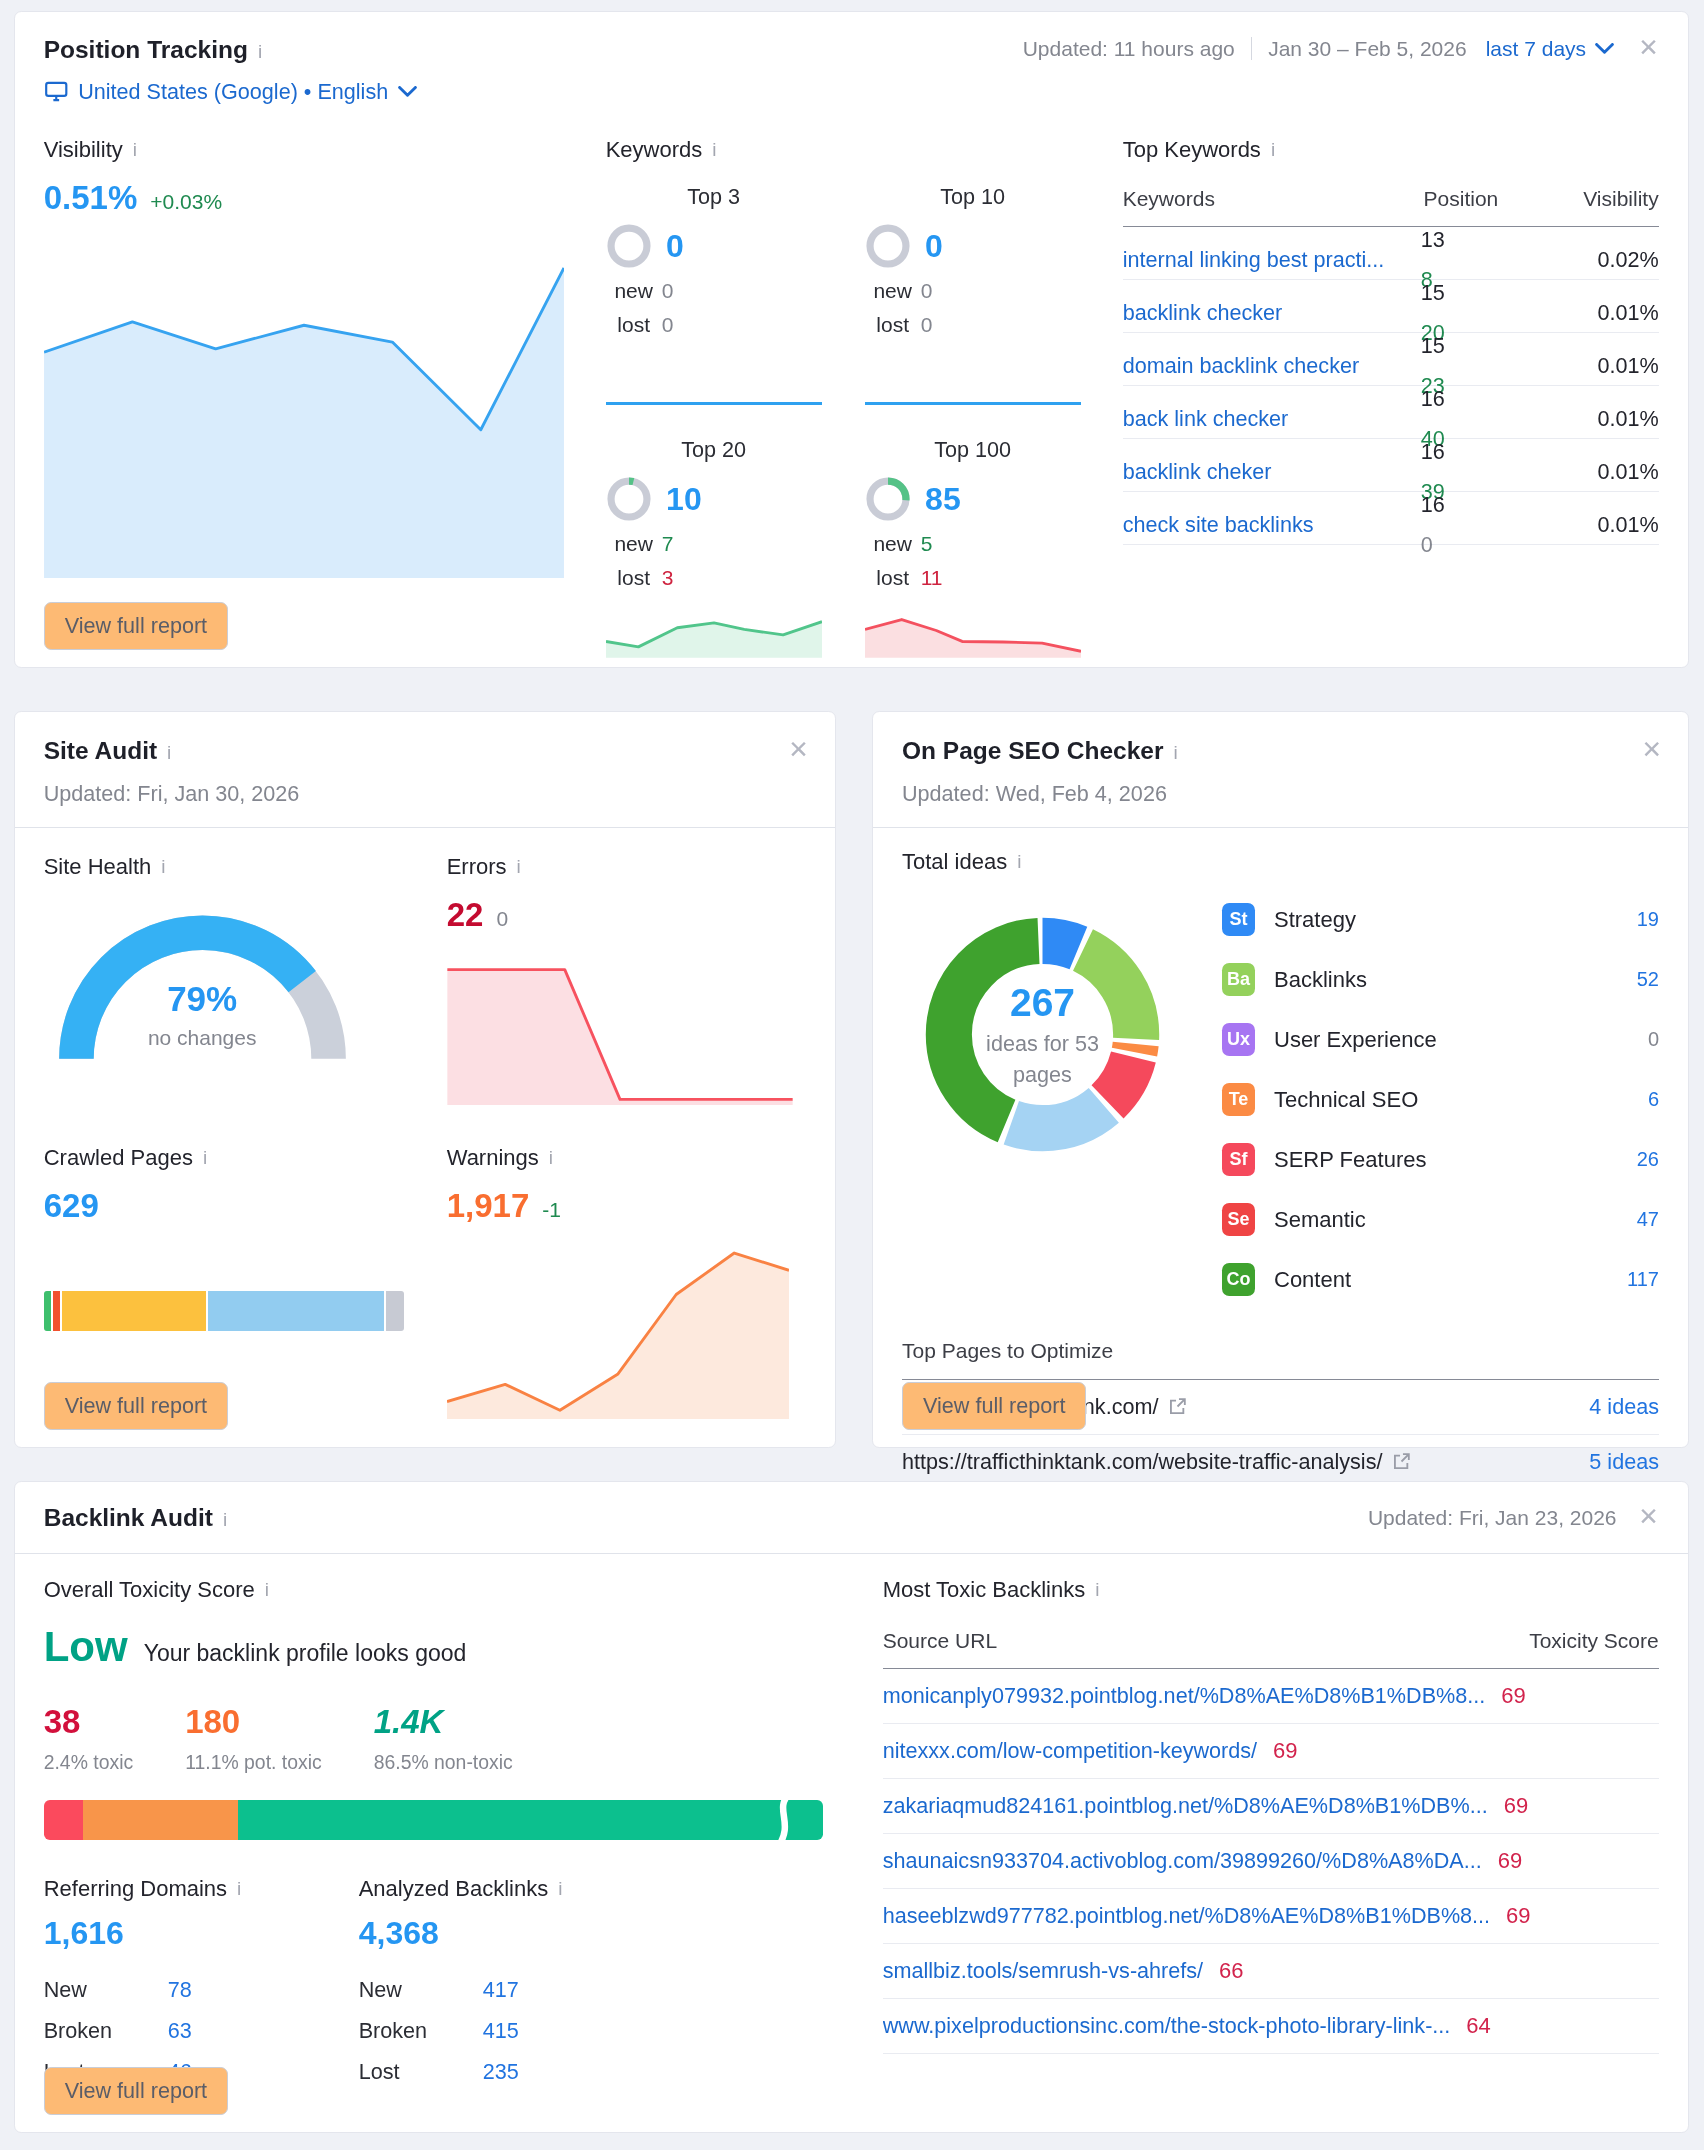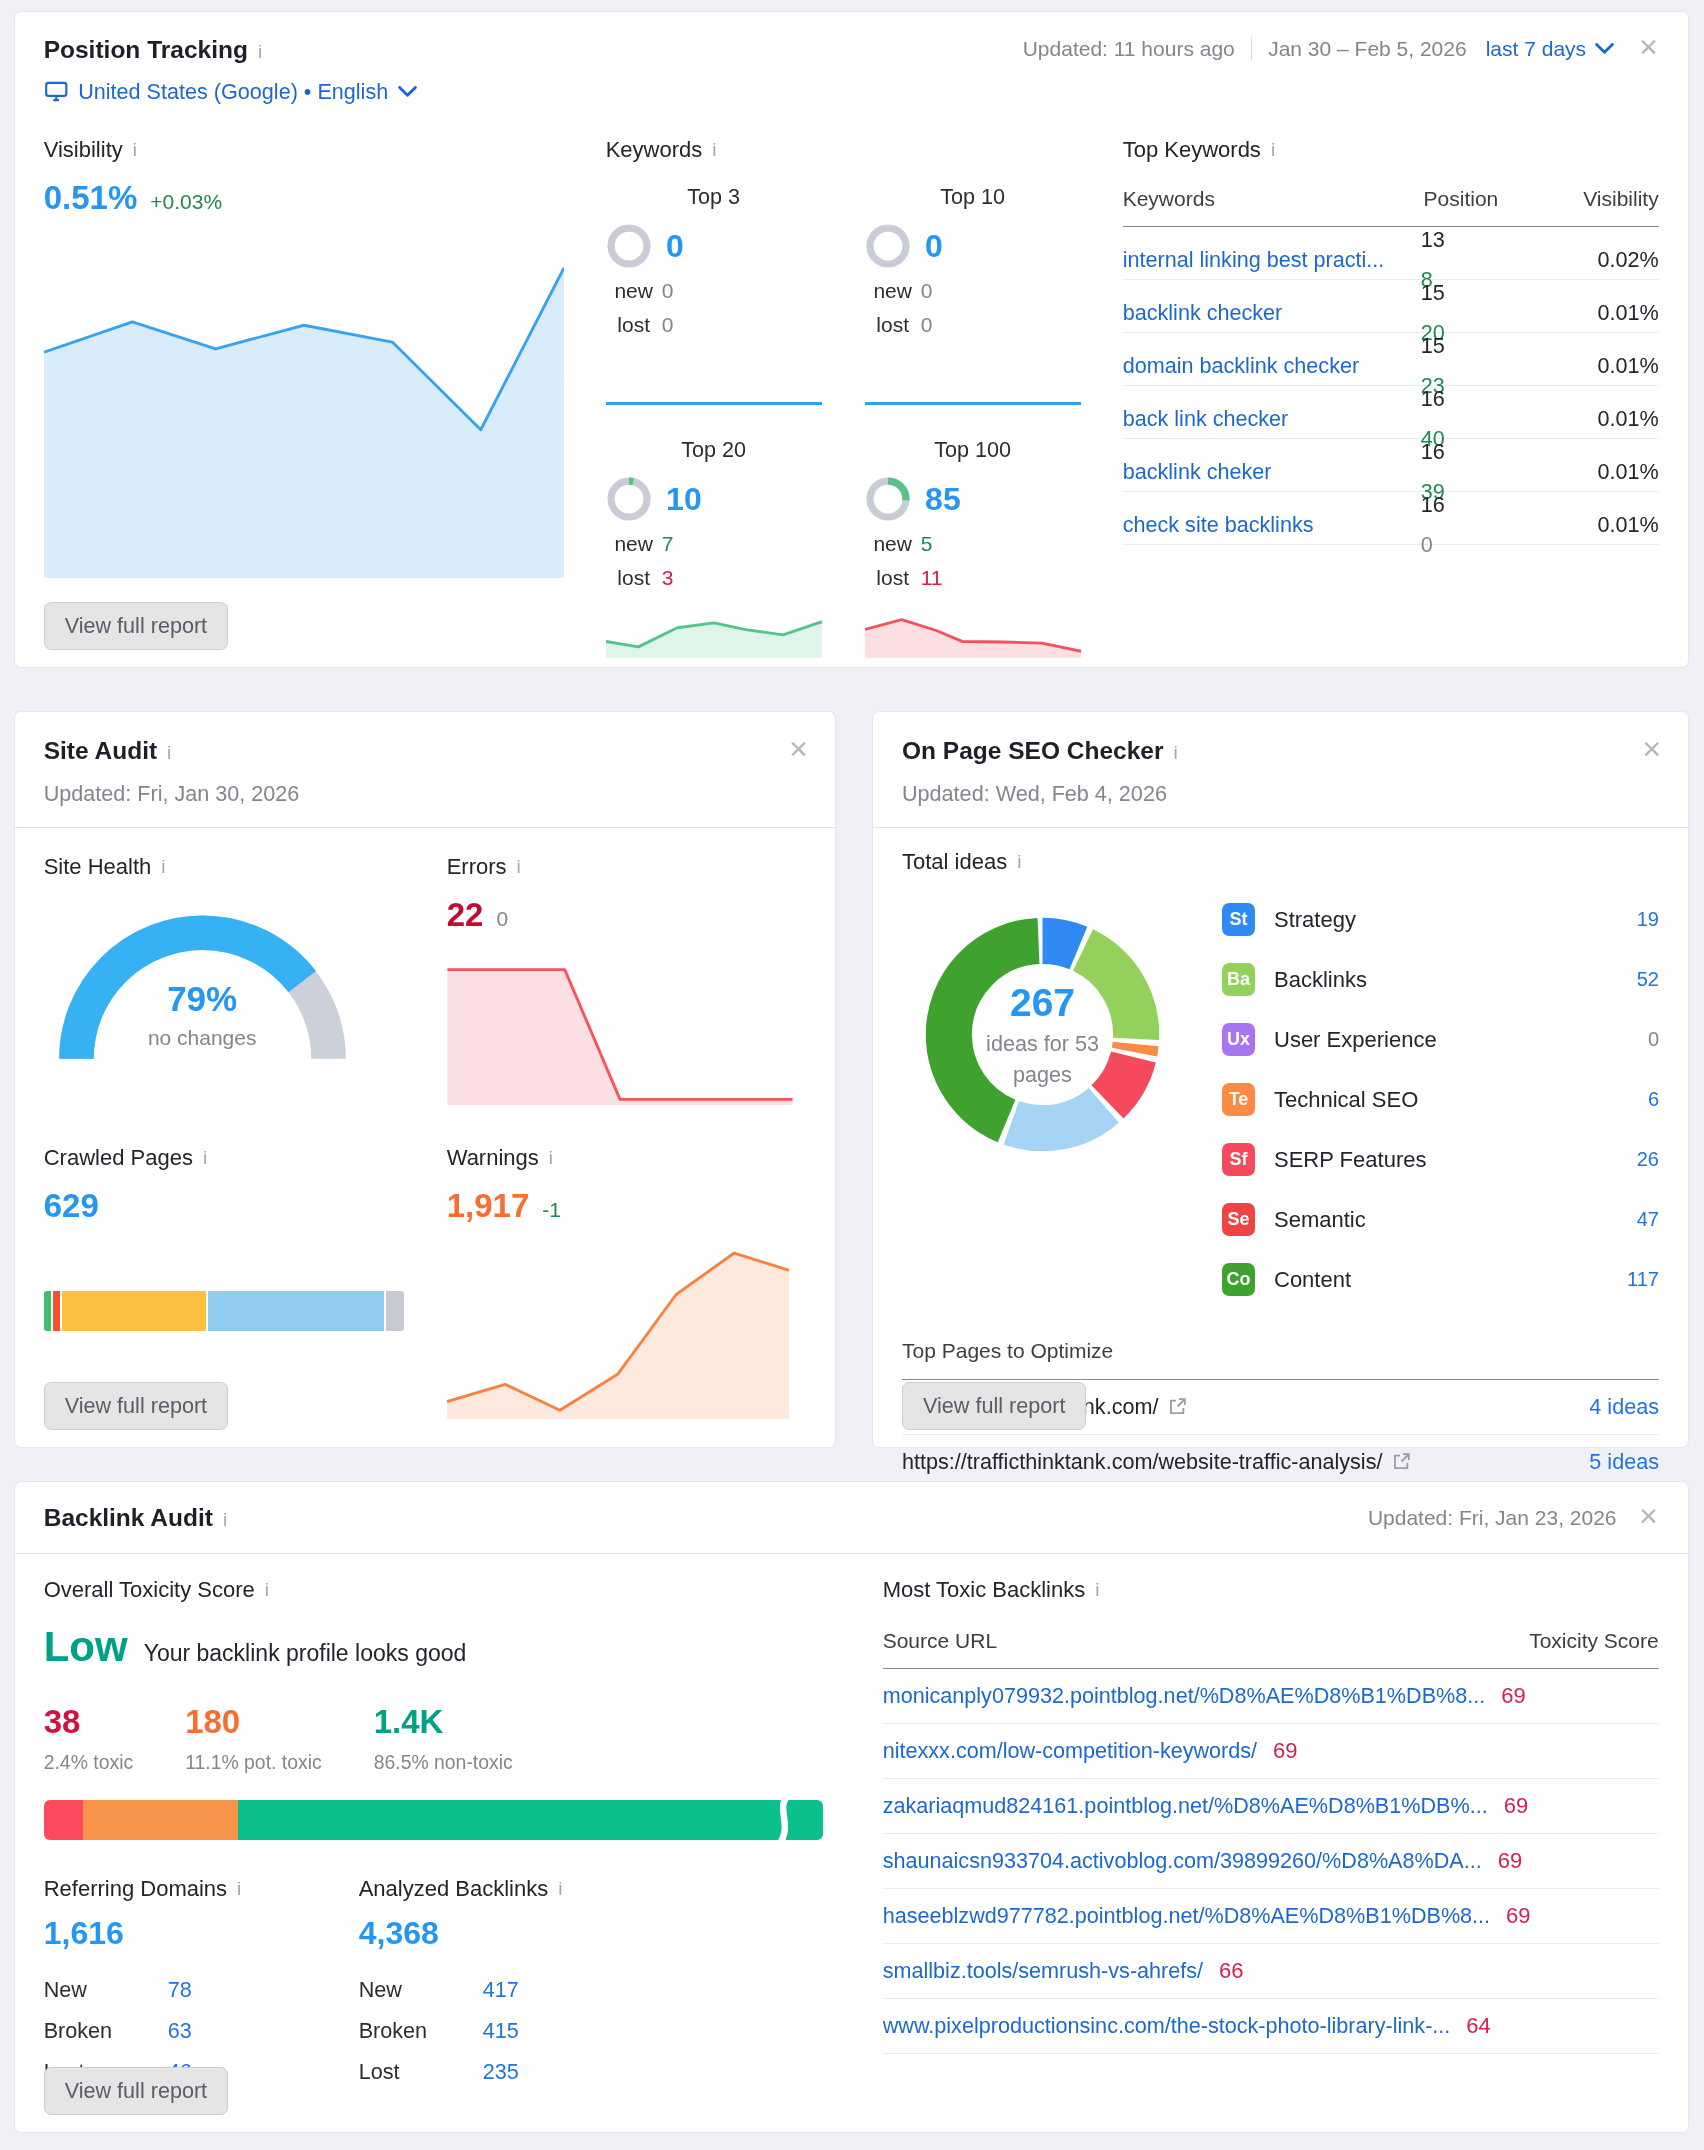--- a/index.html
+++ b/index.html
@@ -15,21 +15,21 @@
   .card-title { font-size:24.5px; font-weight:700; color:#1e2029; display:inline; }
   .info-i { display:inline-block; color:#a3a6b0; font-size:19px; font-weight:500; margin-left:10px; cursor:pointer; }
   .close-x { color:#b4b7c2; font-size:24.5px; line-height:1; cursor:pointer; }
   .meta-gray { color:#83868f; font-size:21px; }
   .meta-sep { display:inline-block; width:1.4px; height:23px; background:#d5d8e0; margin:0 16px; vertical-align:middle; }
   .sec-label { font-size:22px; color:#23242c; }
   .big-num { font-size:33px; font-weight:700; }
   .blue { color:#2596f2; } .green { color:#1f8a50; } .red-t { color:#cf2440; }
   .muted { color:#83868f; }
 
-  .report-btn { position:absolute; left:29px; bottom:17.3px; background:#e5e5e5; border:1.4px solid #c9cdd7;
+  .report-btn { position:absolute; left:29px; bottom:17.3px; background:#fdba74; border:1.4px solid #c9cdd7;
     border-radius:7.2px; padding:10px 20px; font-size:21.6px; color:#5a5d68; font-family:"Liberation Sans", sans-serif; cursor:pointer; }
 
   
   .pt-header { display:flex; justify-content:space-between; align-items:flex-start; padding:24.5px 29px 0; }
   .pt-meta { display:flex; align-items:center; gap:0; }
   .range-select { display:inline-flex; align-items:center; gap:8.6px; margin-left:19px; font-size:21px; color:#1b69cf; cursor:pointer; }
   .pt-meta .close-x { margin-left:24.5px; }
   .pt-scope { display:flex; align-items:center; gap:10px; padding:14.4px 29px 0; font-size:21.6px; color:#1b69cf; cursor:pointer; }
   .pt-cols { display:flex; gap:42px; padding:32px 29px 0; }
   .pt-vis { width:520px; }
@@ -99,21 +99,21 @@
   .ba-right { display:flex; align-items:center; gap:21.6px; }
   .ba-cols { display:flex; gap:60px; padding:23px 29px 0; }
   .ba-left { width:779px; flex:none; }
   .low-row { display:flex; align-items:baseline; gap:16px; margin-top:20px; }
   .low-word { font-size:42px; font-weight:700; color:#00a285; }
   .low-note { font-size:23px; color:#23242c; }
   .tox-stats { display:flex; margin-top:32px; }
   .tox-g { margin-right:52px; }
   .tox-g .v { font-size:33px; font-weight:700; }
   .tox-g .l { font-size:19.4px; color:#83868f; margin-top:10px; }
-  .tone-red { color:#d2103c; } .tone-orange { color:#f96e30; } .tone-green { color:#00a285; }
+  .tone-red { color:#d2103c; } .tone-orange { color:#f96e30; } .tone-green { color:#00a285;font-style:italic; }
   .tox-bar { position:relative; display:flex; width:779px; height:40px; margin-top:26px; border-radius:5.8px; overflow:hidden; }
   .squig { position:absolute; right:24.5px; top:-2.2px; height:45px; width:29px; }
   .ba-substats { display:flex; margin-top:36px; }
   .ba-sub { width:315px; flex:none; }
   .ba-sub .bigv { font-size:32px; font-weight:700; color:#2596f2; margin-top:13px; }
   .ba-sub-rows { margin-top:17.3px; }
   .ba-sub-row { display:flex; height:41px; align-items:center; font-size:21.6px; }
   .ba-sub-row .k { width:124px; color:#2b2d34; }
   .ba-sub-row .v { color:#2174e0; }
   .ba-right-col { flex:1; }

